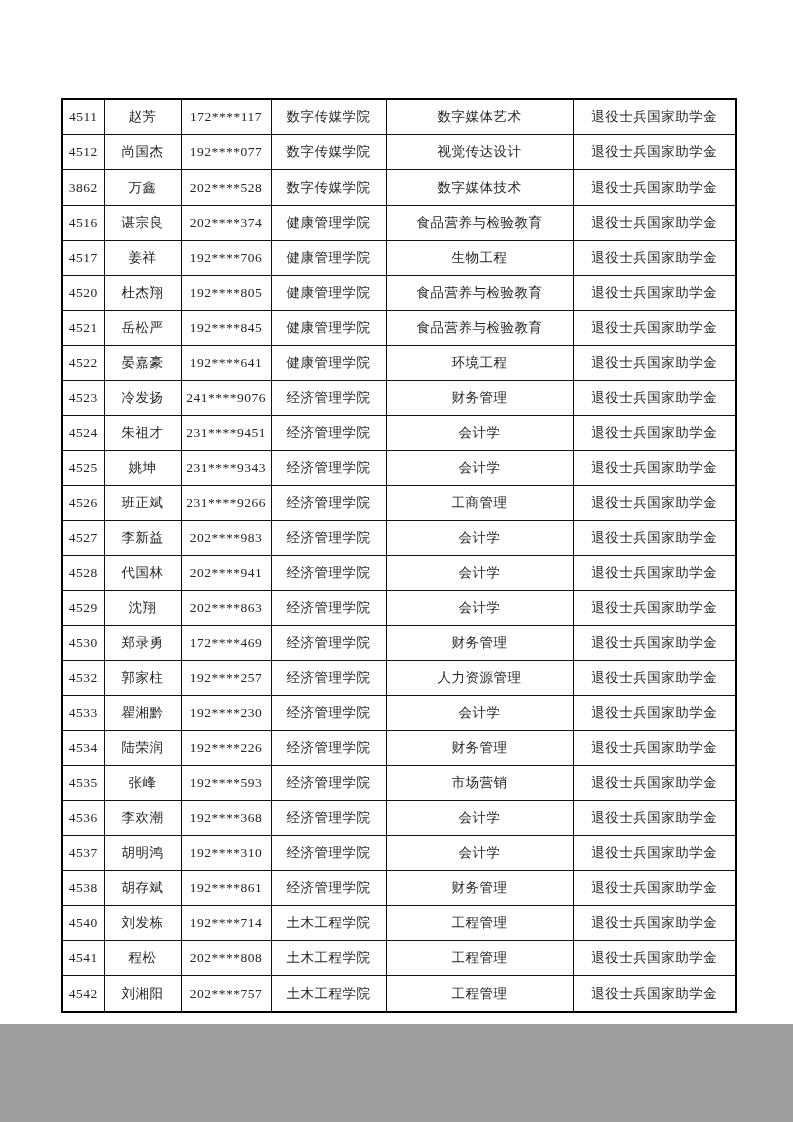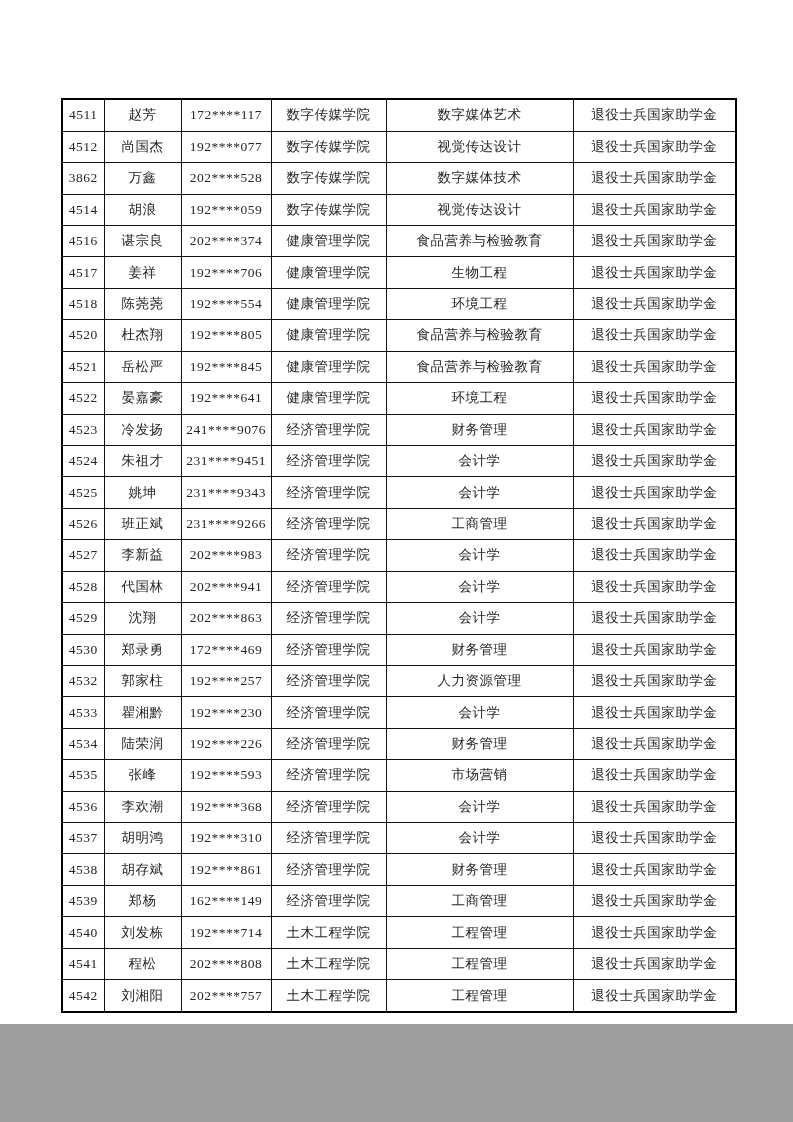--- a/index.html
+++ b/index.html
@@ -76,52 +76,36 @@
         </tr>
         <tr>
           <td>3862</td>
           <td>万鑫</td>
           <td>202****528</td>
           <td>数字传媒学院</td>
           <td>数字媒体技术</td>
           <td>退役士兵国家助学金</td>
         </tr>
         <tr>
-          <td>4514</td>
-          <td>胡浪</td>
-          <td>192****059</td>
-          <td>数字传媒学院</td>
-          <td>视觉传达设计</td>
-          <td>退役士兵国家助学金</td>
-        </tr>
-        <tr>
           <td>4516</td>
           <td>谌宗良</td>
           <td>202****374</td>
           <td>健康管理学院</td>
           <td>食品营养与检验教育</td>
           <td>退役士兵国家助学金</td>
         </tr>
         <tr>
           <td>4517</td>
           <td>姜祥</td>
           <td>192****706</td>
           <td>健康管理学院</td>
           <td>生物工程</td>
           <td>退役士兵国家助学金</td>
         </tr>
         <tr>
-          <td>4518</td>
-          <td>陈荛荛</td>
-          <td>192****554</td>
-          <td>健康管理学院</td>
-          <td>环境工程</td>
-          <td>退役士兵国家助学金</td>
-        </tr>
-        <tr>
           <td>4520</td>
           <td>杜杰翔</td>
           <td>192****805</td>
           <td>健康管理学院</td>
           <td>食品营养与检验教育</td>
           <td>退役士兵国家助学金</td>
         </tr>
         <tr>
           <td>4521</td>
           <td>岳松严</td>
@@ -249,28 +233,20 @@
           <td>经济管理学院</td>
           <td>会计学</td>
           <td>退役士兵国家助学金</td>
         </tr>
         <tr>
           <td>4538</td>
           <td>胡存斌</td>
           <td>192****861</td>
           <td>经济管理学院</td>
           <td>财务管理</td>
-          <td>退役士兵国家助学金</td>
-        </tr>
-        <tr>
-          <td>4539</td>
-          <td>郑杨</td>
-          <td>162****149</td>
-          <td>经济管理学院</td>
-          <td>工商管理</td>
           <td>退役士兵国家助学金</td>
         </tr>
         <tr>
           <td>4540</td>
           <td>刘发栋</td>
           <td>192****714</td>
           <td>土木工程学院</td>
           <td>工程管理</td>
           <td>退役士兵国家助学金</td>
         </tr>

